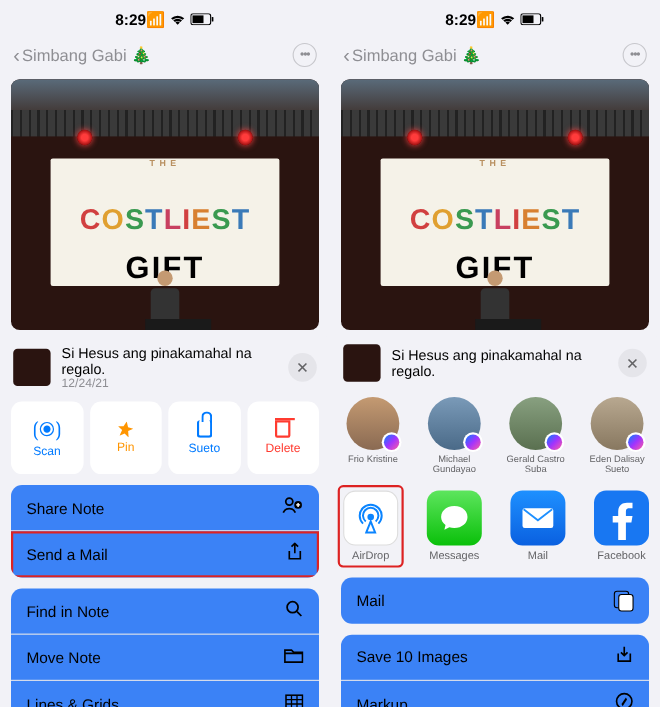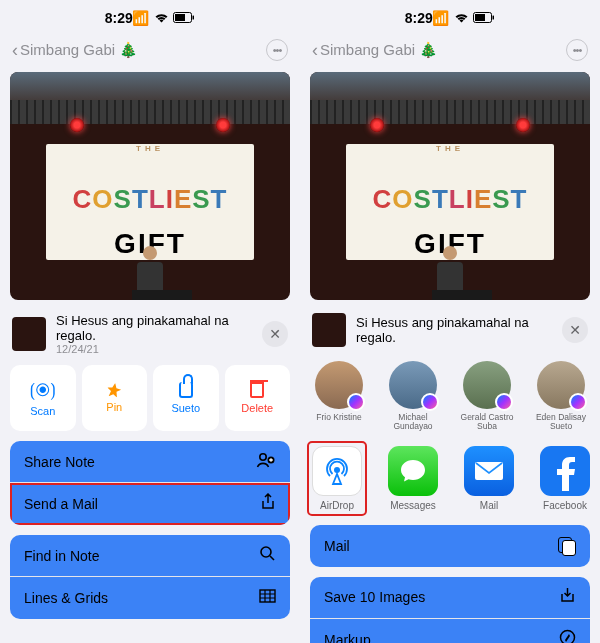--- a/index.html
+++ b/index.html
@@ -163,20 +163,26 @@
     </div>
     <div class="list-group">
       <div class="list-item">
         <span>Find in Note</span>
         <span class="right-icon"><svg width="17" height="17" viewBox="0 0 17 17">
               <circle cx="7" cy="7" r="5" fill="none" stroke="#000" stroke-width="1.6"></circle>
               <path d="M11 11 l4 4" stroke="#000" stroke-width="1.6"></path>
             </svg></span>
       </div>
       <div class="list-item">
+        <span>Move Note</span>
+        <span class="right-icon"><svg width="18" height="15" viewBox="0 0 18 15">
+              <path d="M1 3 h6 l2 2 h8 v9 h-16 Z M1 6 h16" fill="none" stroke="#000" stroke-width="1.5"></path>
+            </svg></span>
+      </div>
+      <div class="list-item">
         <span>Lines &amp; Grids</span>
         <span class="right-icon"><svg width="17" height="14" viewBox="0 0 17 14">
               <rect x="1" y="1" width="15" height="12" fill="none" stroke="#000" stroke-width="1.4"></rect>
               <path d="M6 1 v12 M11 1 v12 M1 5 h15 M1 9 h15" stroke="#000" stroke-width="1.2"></path>
             </svg></span>
       </div>
     </div>
   </div>
 </div>
 

